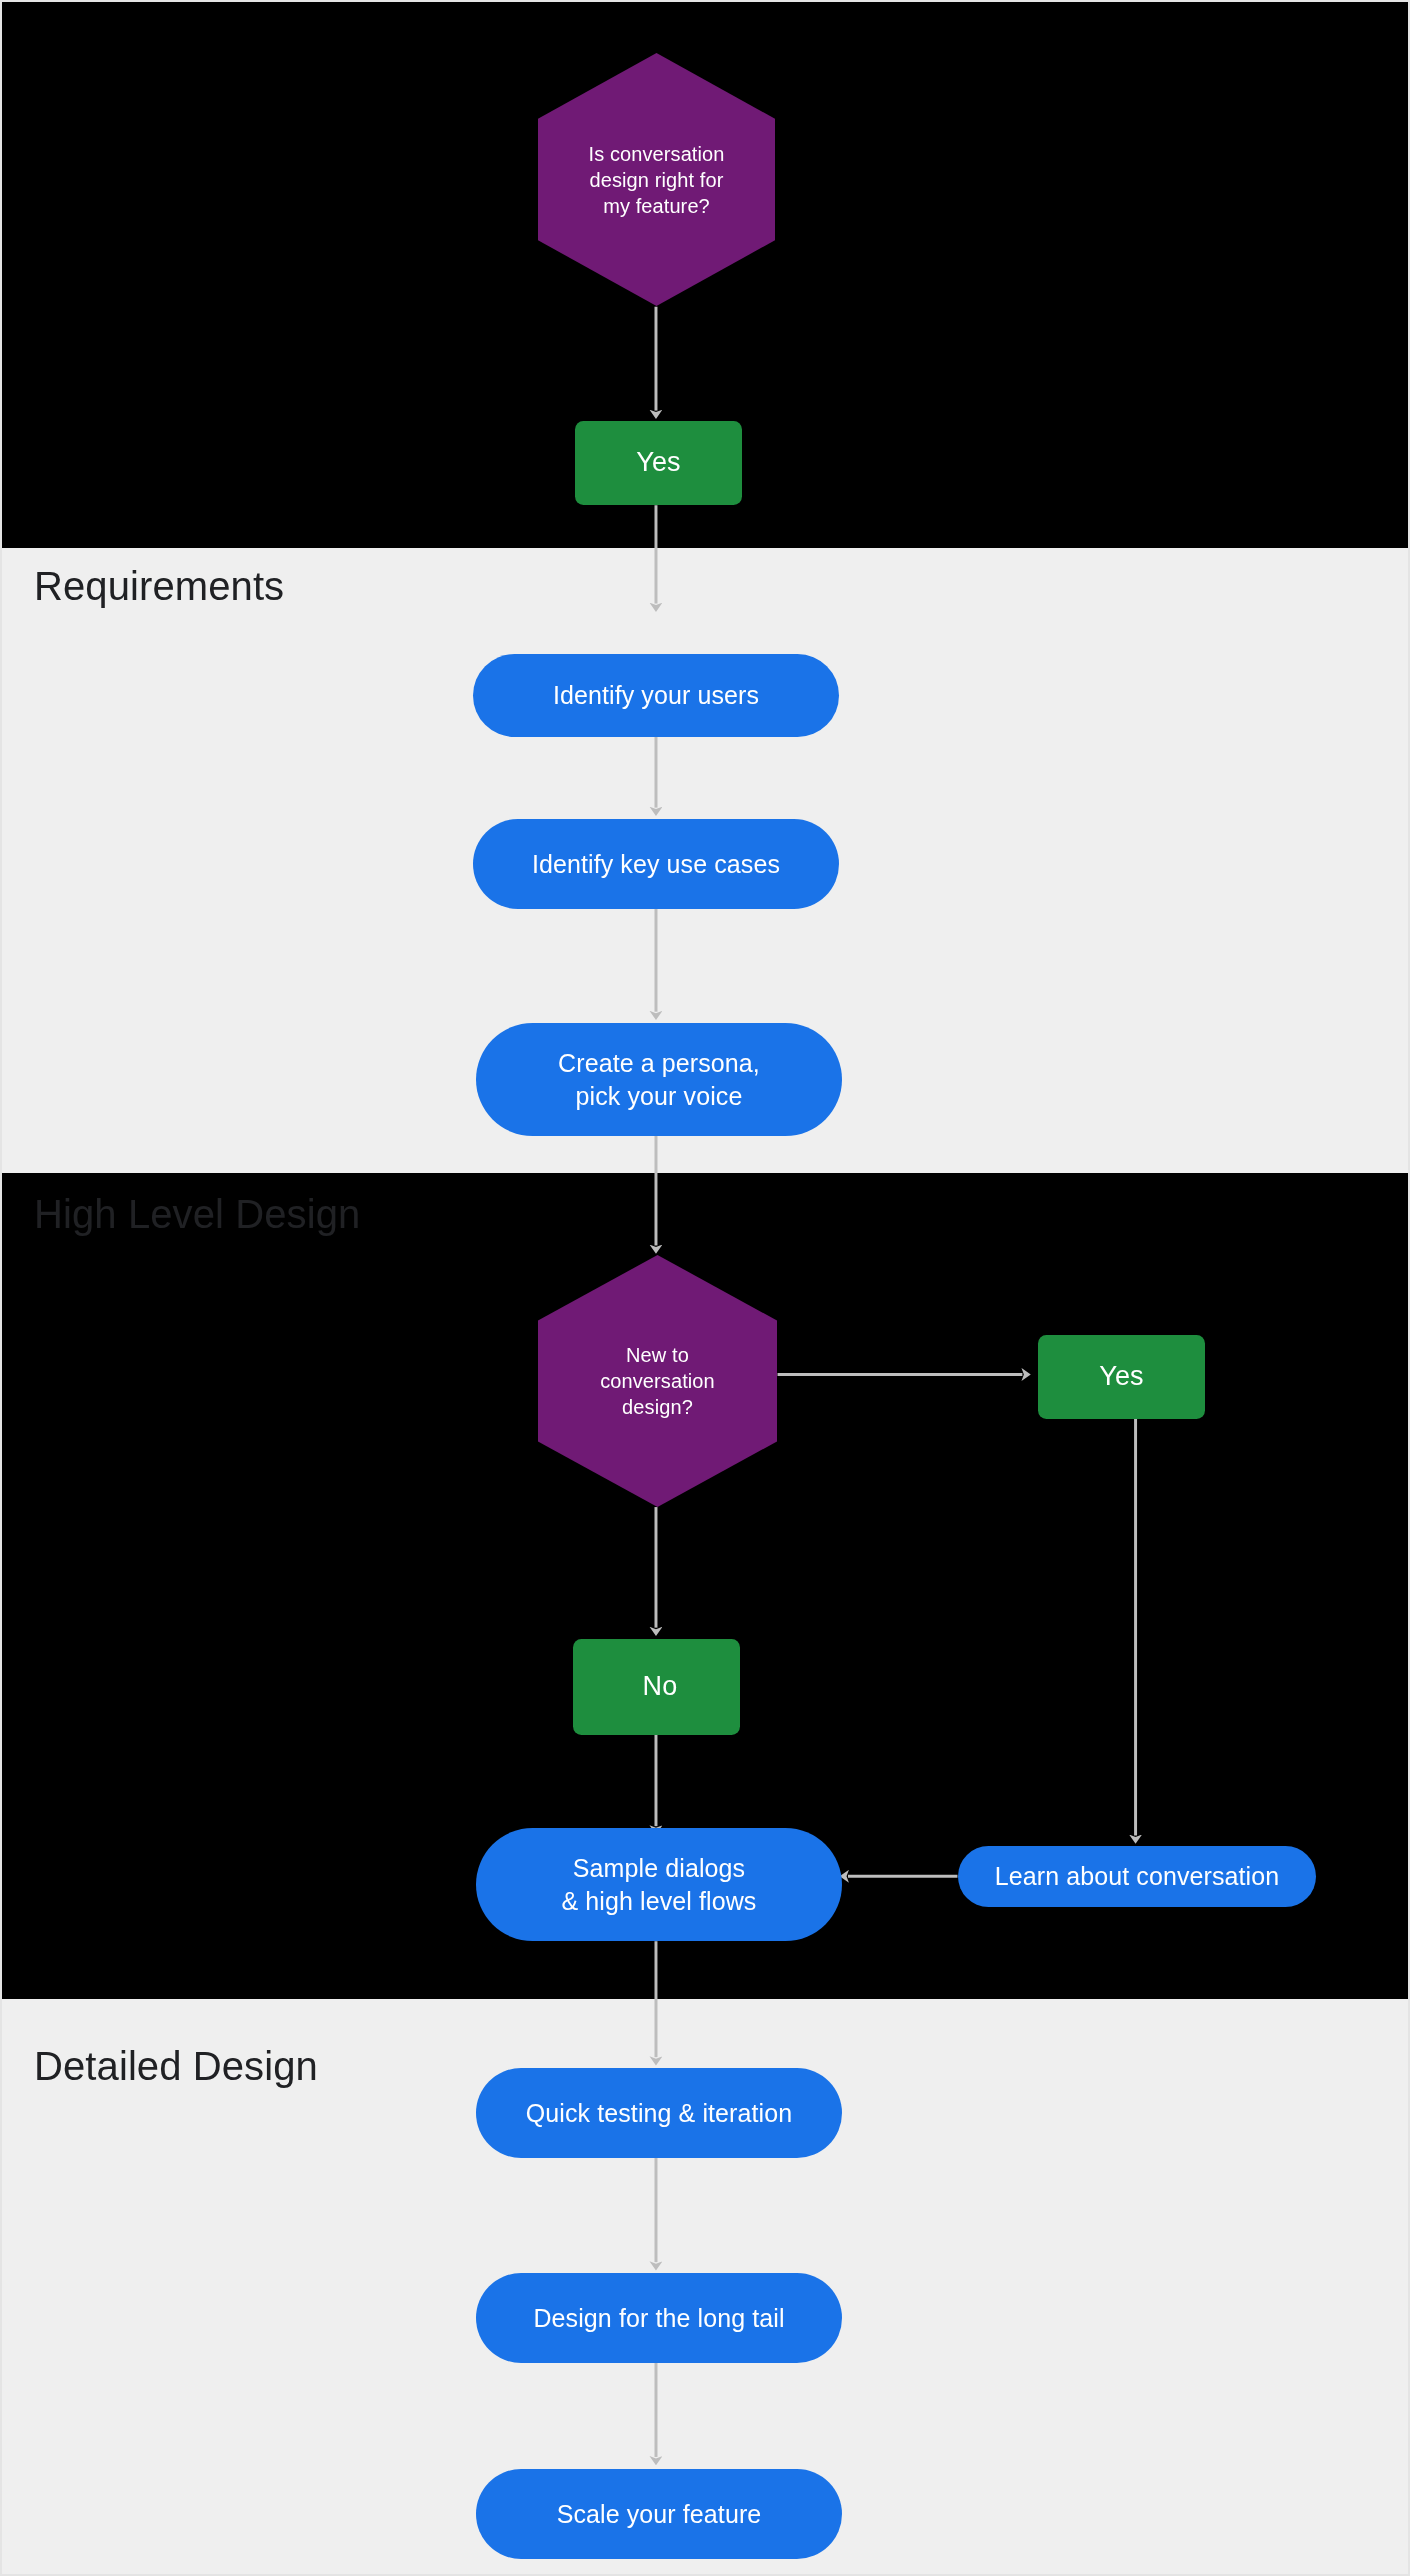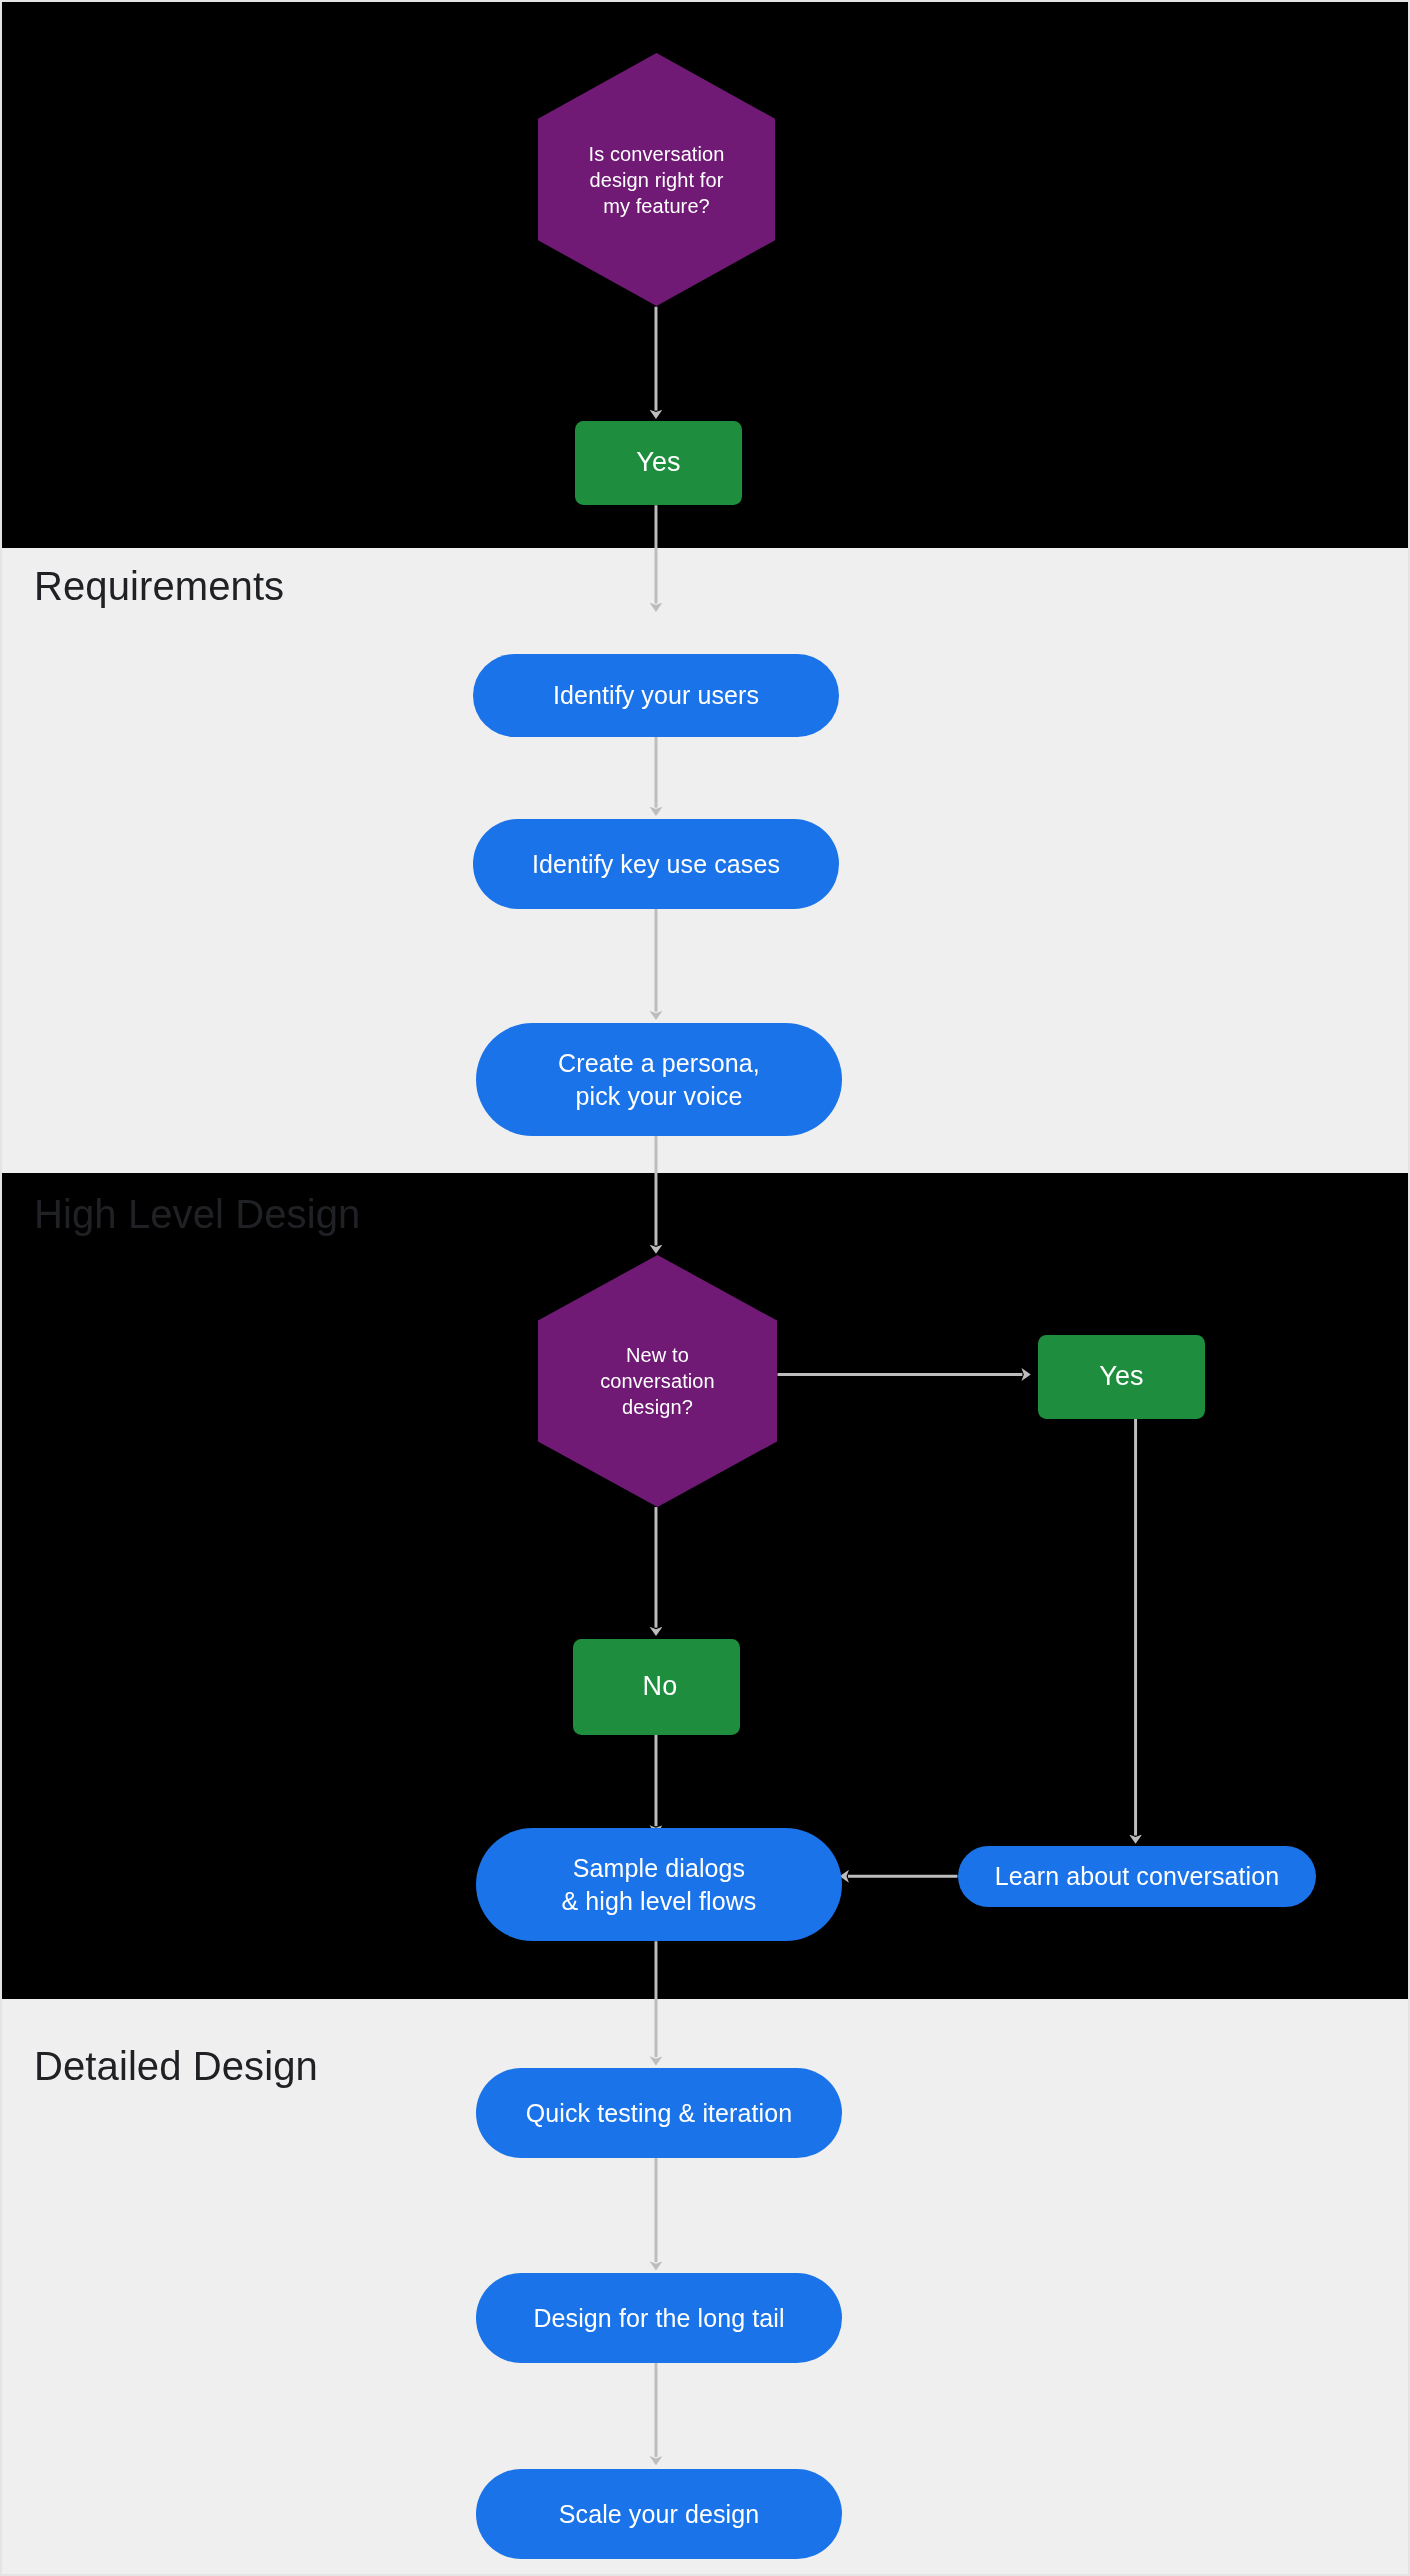--- a/index.html
+++ b/index.html
@@ -146,16 +146,16 @@
 
   <div class="node pill" style="left:474px;top:1826px;width:366px;height:113px;">Sample dialogs
 &amp; high level flows</div>
 
   <div class="node pill" style="left:956px;top:1844px;width:358px;height:61px;">Learn about conversation</div>
 
   <div class="node pill" style="left:474px;top:2066px;width:366px;height:90px;">Quick testing &amp; iteration</div>
 
   <div class="node pill" style="left:474px;top:2271px;width:366px;height:90px;">Design for the long tail</div>
 
-  <div class="node pill" style="left:474px;top:2467px;width:366px;height:90px;">Scale your design</div>
+  <div class="node pill" style="left:474px;top:2467px;width:366px;height:90px;">Scale your feature</div>
 
 </div>
 
 
 </body></html>

